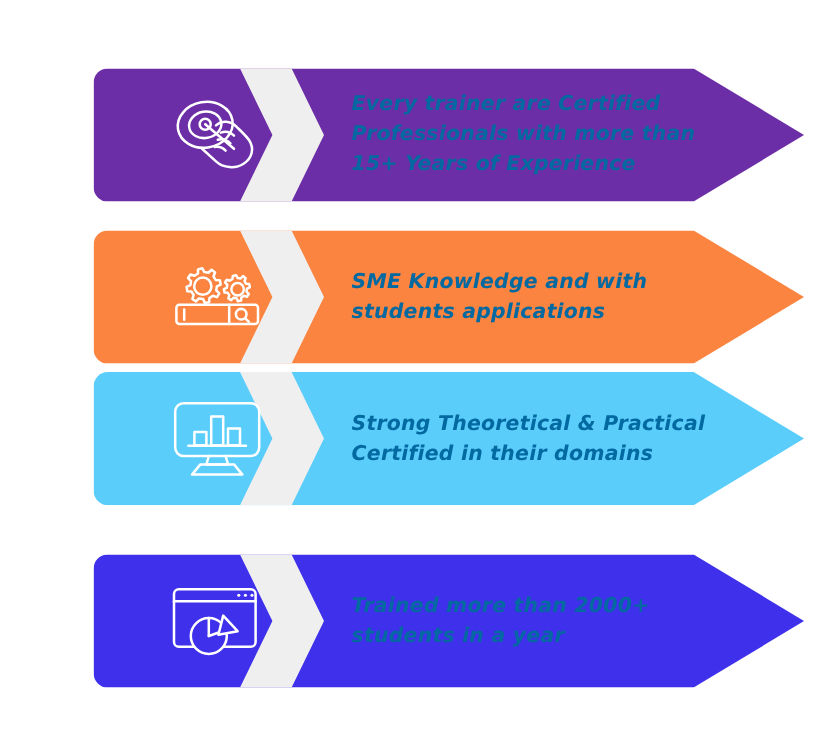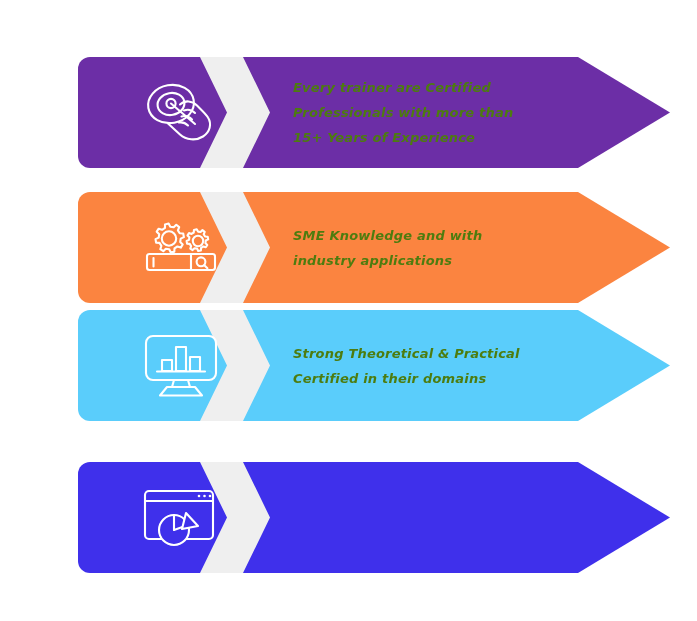--- a/index.html
+++ b/index.html
@@ -60,23 +60,23 @@
     left: 215px;
     top: 0;
     width: 330px;
     height: 111px;
     display: flex;
     flex-direction: column;
     justify-content: center;
   }
 
   .banner-line {
-    color: #4d7c0f;
+    color: #0369a1;
     font-family: "DejaVu Sans", sans-serif;
-    font-size: 13px;
+    font-size: 17px;
     font-weight: 700;
     font-style: italic;
     line-height: 25px;
     letter-spacing: 0.2px;
     white-space: nowrap;
   }
 
   
   #banner-1 { top: 57px; }
   #banner-2 { top: 192px; }
@@ -137,21 +137,21 @@
         <rect x="8" y="36" width="68" height="16" rx="2.5"></rect>
         <path d="M52,36 V52"></path>
         <path d="M14.5,40 V48.5"></path>
         <circle cx="62" cy="43.8" r="4.4"></circle>
         <path d="M65.3,47.2 L68.4,50.2"></path>
       </svg>
     </div>
 
     <div class="text-slot">
       <div class="banner-line">SME Knowledge and with</div>
-      <div class="banner-line">industry applications</div>
+      <div class="banner-line">students applications</div>
     </div>
   </div>
 
   <div class="banner" id="banner-3">
     <svg class="banner-svg" viewBox="0 0 592 111">
       <path d="M12,0 H500 L592,55.5 L500,111 H12 A12,12 0 0 1 0,99 V12 A12,12 0 0 1 12,0 Z" fill="#5ACDFB"></path>
       <path d="M122,0 H165 L192,55.5 L165,111 H122 L149,55.5 Z" fill="#EFEFEF"></path>
     </svg>
 
     <div class="icon-slot">
@@ -190,15 +190,19 @@
         <circle cx="69" cy="9" r="1.3" fill="#ffffff" stroke="none"></circle>
 
         <circle cx="33" cy="43" r="15" fill="#3F30EB"></circle>
         <path d="M33,43 L33,28"></path>
         <path d="M33,43 L47,38"></path>
 
         <path d="M45,26 L57,39 L41,42 Z" fill="#3F30EB"></path>
       </svg>
     </div>
 
+    <div class="text-slot">
+      <div class="banner-line">Trained more than 2000+</div>
+      <div class="banner-line">students in a year</div>
+    </div>
   </div>
 
 </div>
 
 </body></html>

